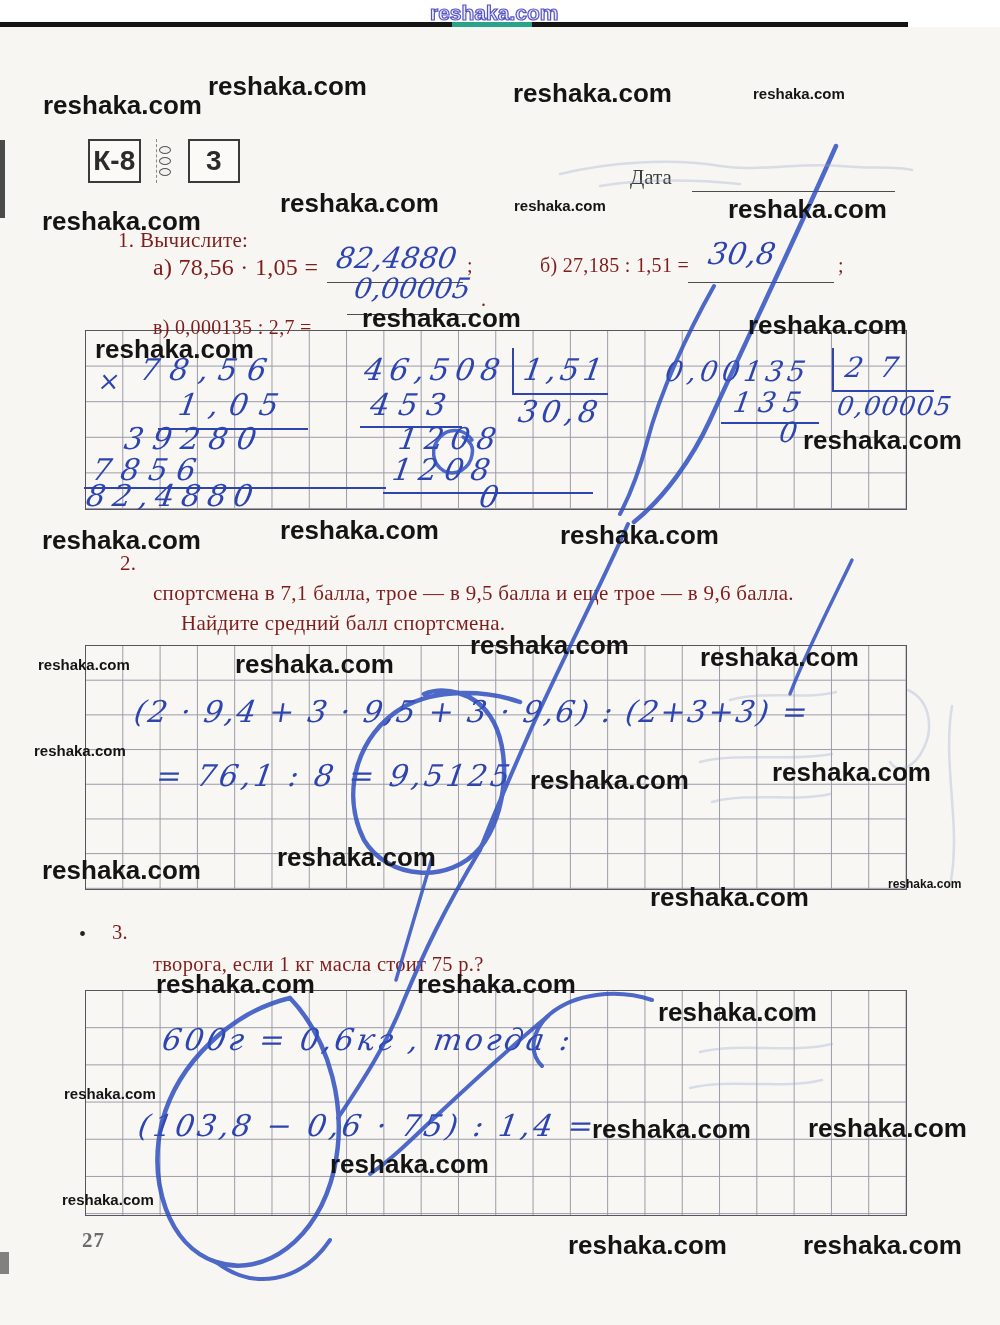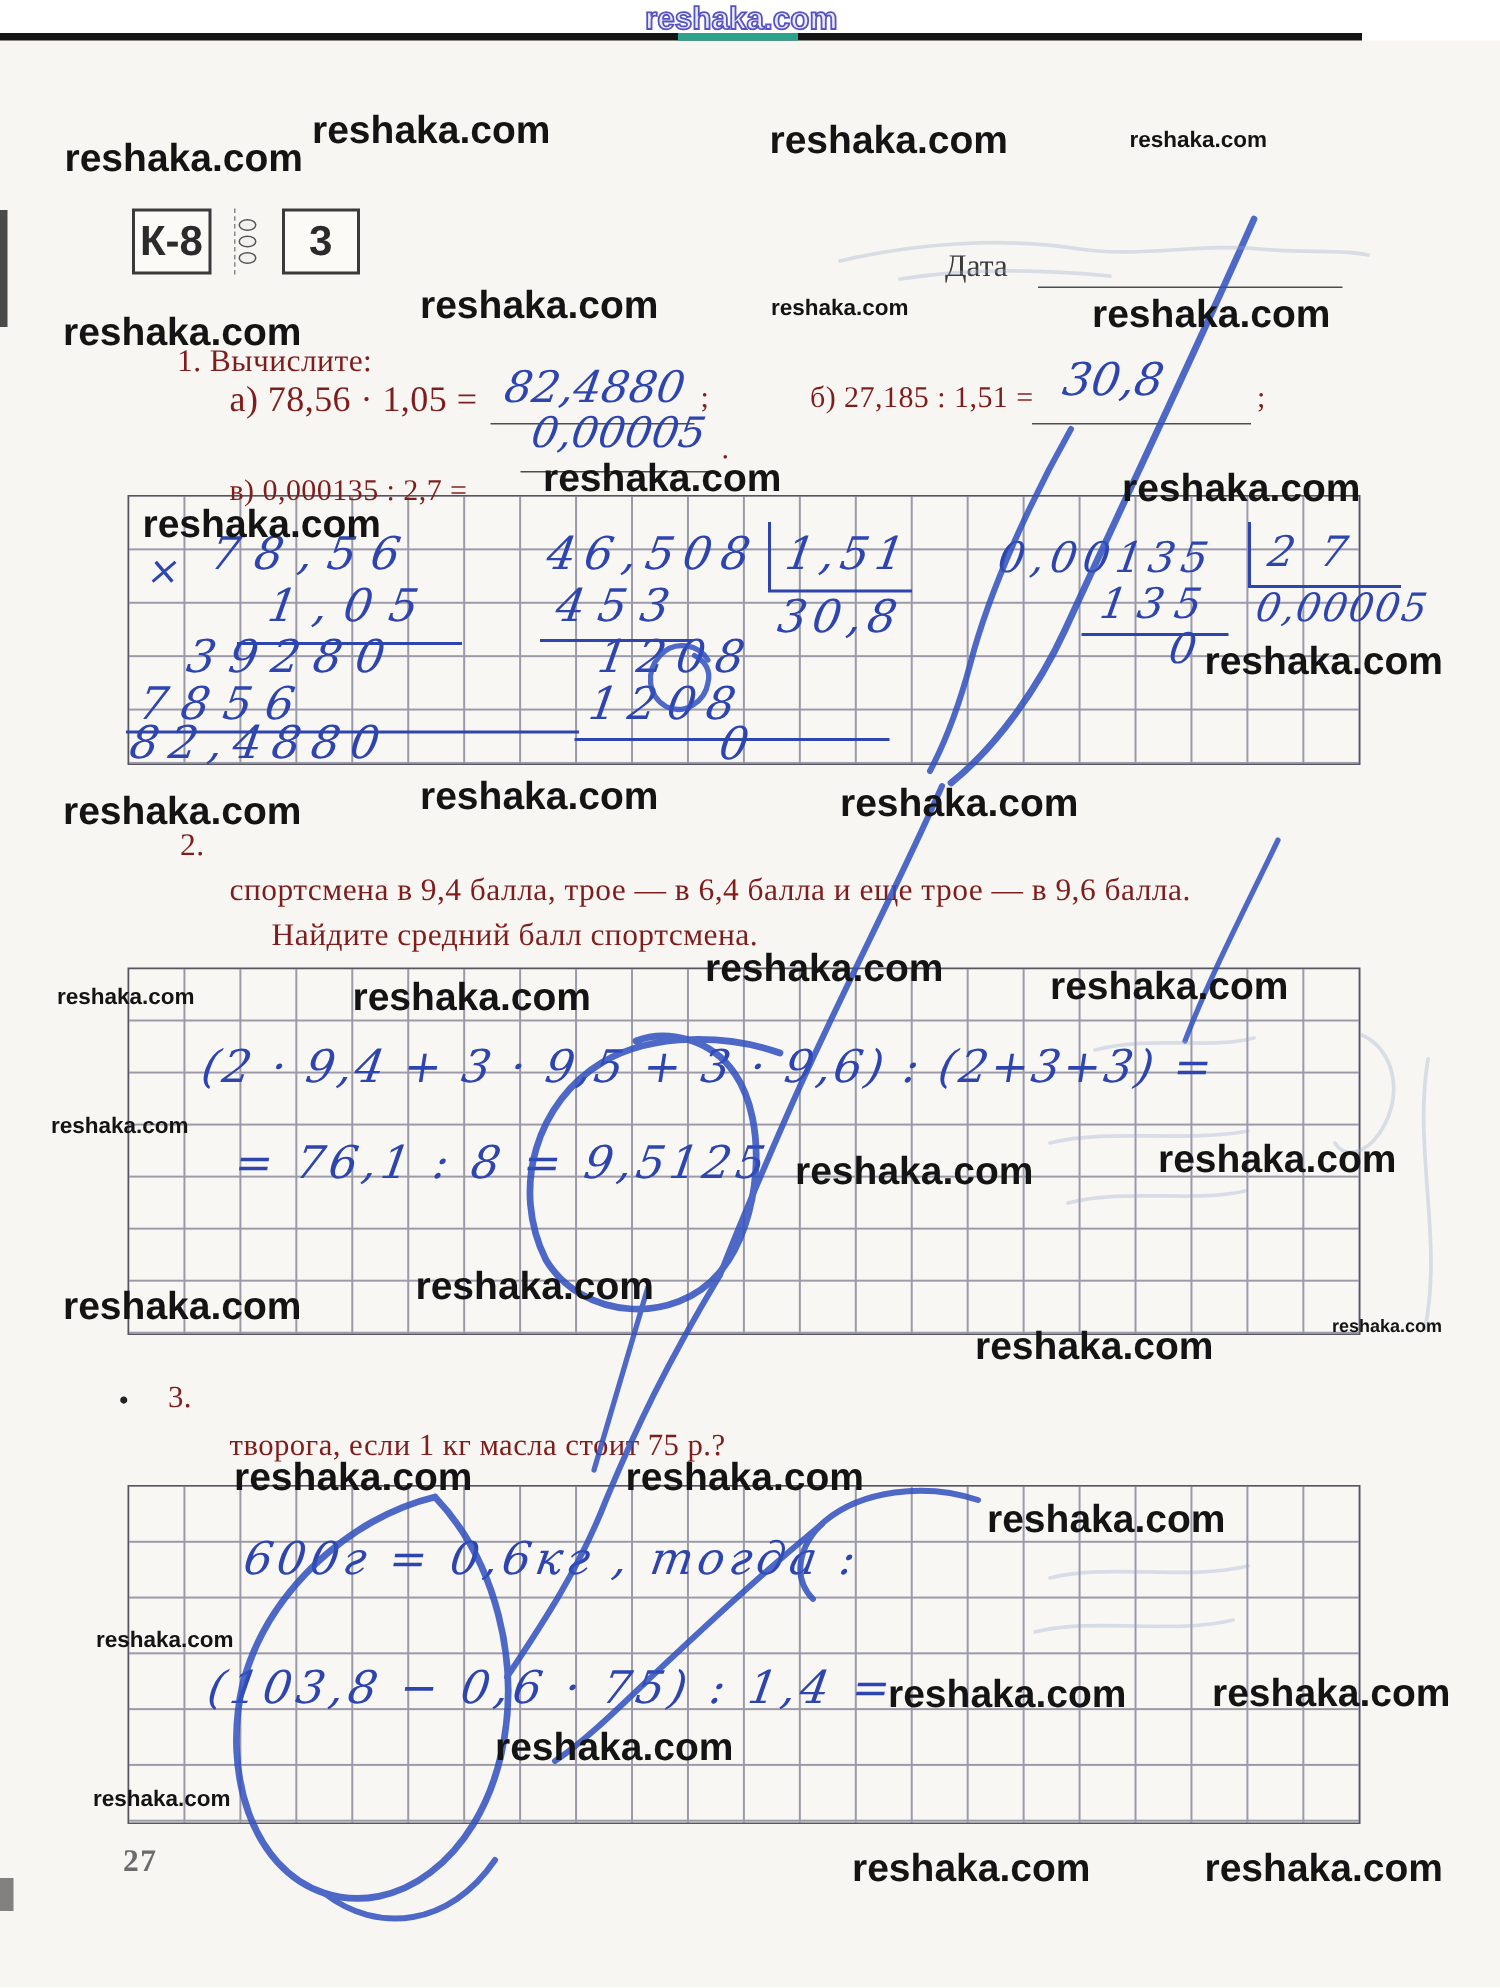--- a/index.html
+++ b/index.html
@@ -119,21 +119,21 @@
   <div class="hw" style="left:663px;top:355px;font-size:28px;letter-spacing:4px;">0,00135</div>
   <div class="vline" style="left:832px;top:348px;height:43px;"></div>
   <div class="hline" style="left:832px;top:390px;width:102px;"></div>
   <div class="hw" style="left:843px;top:351px;font-size:28px;letter-spacing:17px;">27</div>
   <div class="hw" style="left:731px;top:386px;font-size:28px;letter-spacing:7px;">135</div>
   <div class="hline" style="left:721px;top:422px;width:98px;"></div>
   <div class="hw" style="left:835px;top:391px;font-size:26px;letter-spacing:1px;">0,00005</div>
   <div class="hw" style="left:777px;top:416px;font-size:28px;">0</div>
 
   <div class="print" style="left:120px;top:551px;font-size:21px;">2.</div>
-  <div class="print" style="left:153px;top:581px;font-size:21px;">спортсмена в 9,4 балла, трое — в 6,4 балла и еще трое — в 9,6 балла.</div>
+  <div class="print" style="left:153px;top:581px;font-size:21px;">спортсмена в 7,1 балла, трое — в 9,5 балла и еще трое — в 9,6 балла.</div>
   <div class="print" style="left:153px;top:611px;font-size:21px;margin-left:28px;">Найдите средний балл спортсмена.</div>
 
   <div class="grid-block" style="left:85px;top:645px;width:820px;height:243px;background-size:37.3px 34.7px;"></div>
   <div class="hw" style="left:132px;top:694px;font-size:30px;letter-spacing:2px;">(2 · 9,4 + 3 · 9,5 + 3 · 9,6) : (2+3+3) =</div>
   <div class="hw" style="left:154px;top:758px;font-size:30px;letter-spacing:3px;">= 76,1 : 8 = 9,5125</div>
 
   <div class="print" style="left:79px;top:923px;font-size:20px;color:#222;">•</div>
   <div class="print" style="left:112px;top:921px;font-size:20.5px;">3.</div>
   <div class="print" style="left:153px;top:953px;font-size:20.5px;">творога, если 1 кг масла стоит 75 р.?</div>
 

